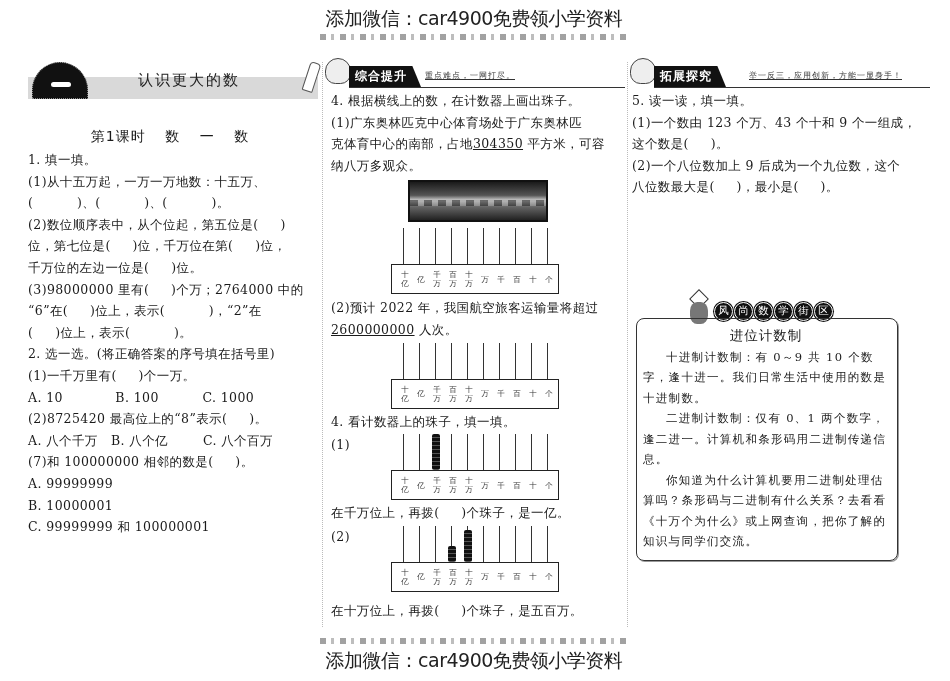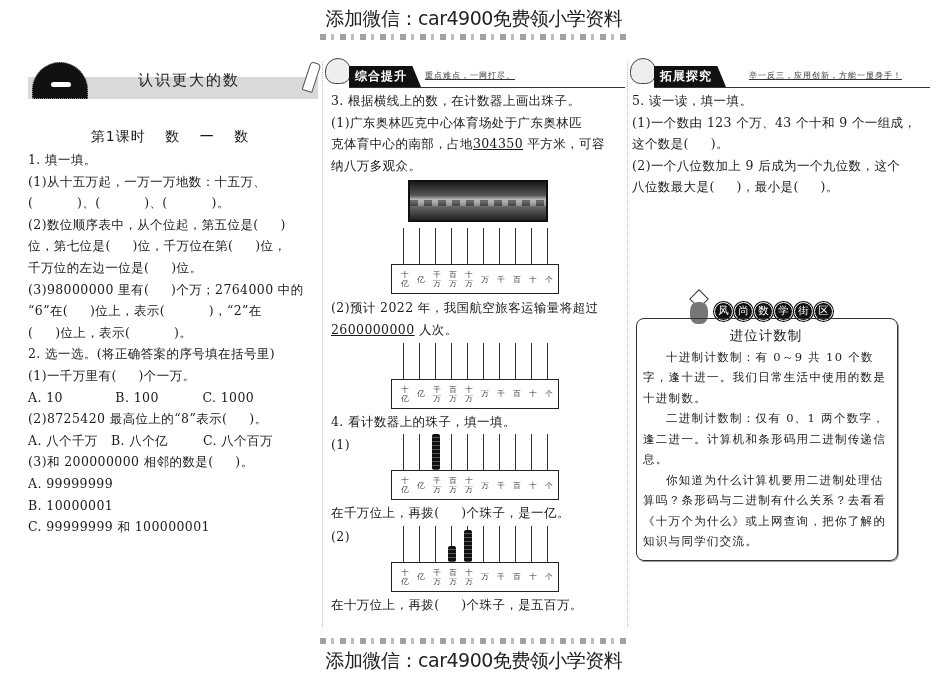--- a/index.html
+++ b/index.html
@@ -89,36 +89,36 @@
     <div class="txt">位，第七位是(     )位，千万位在第(     )位，</div>
     <div class="txt">千万位的左边一位是(     )位。</div>
     <div class="txt">(3)98000000 里有(     )个万；2764000 中的</div>
     <div class="txt">“6”在(     )位上，表示(          )，“2”在</div>
     <div class="txt">(     )位上，表示(          )。</div>
     <div class="txt">2. 选一选。(将正确答案的序号填在括号里)</div>
     <div class="txt">(1)一千万里有(     )个一万。</div>
     <div class="txt">A. 10            B. 100          C. 1000</div>
     <div class="txt">(2)8725420 最高位上的“8”表示(     )。</div>
     <div class="txt">A. 八个千万   B. 八个亿        C. 八个百万</div>
-    <div class="txt">(3)和 200000000 相邻的数是(     )。</div>
+    <div class="txt">(7)和 100000000 相邻的数是(     )。</div>
     <div class="txt">A. 99999999</div>
     <div class="txt">B. 10000001</div>
     <div class="txt">C. 99999999 和 100000001</div>
   </div>
 </div>
 
 <div class="col col-mid">
   <div class="sec-head" style="margin-top:6px;">
     <div class="mascot"></div>
     <div class="label">综合提升</div>
     <div class="motto" style="left:100px;">重点难点，一网打尽。</div>
     <div class="rule"></div>
   </div>
   <div style="padding-left:6px;margin-top:2px;">
-    <div class="txt">3. 根据横线上的数，在计数器上画出珠子。</div>
+    <div class="txt">4. 根据横线上的数，在计数器上画出珠子。</div>
     <div class="txt">(1)广东奥林匹克中心体育场处于广东奥林匹</div>
     <div class="txt"><span>克体育中心的南部，占地</span><span class="u">304350</span><span> 平方米，可容</span></div>
     <div class="txt">纳八万多观众。</div>
     <div class="photo"></div>
     <div class="abacus" id="ab1">
         <div class="rods">
           <div class="rod" style="left: 12px;"></div>
           <div class="rod" style="left: 28px;"></div>
           <div class="rod" style="left: 44px;"></div>
           <div class="rod" style="left: 60px;"></div>
@@ -228,21 +228,21 @@
             <div class="cell">百<br>万</div>
             <div class="cell">十<br>万</div>
             <div class="cell">万</div>
             <div class="cell">千</div>
             <div class="cell">百</div>
             <div class="cell">十</div>
             <div class="cell">个</div>
           </div>
         </div>
     </div>
-    <div class="txt" style="margin-top:2px;">在十万位上，再拨(     )个珠子，是五百万。</div>
+    <div class="txt" style="margin-top:8px;">在十万位上，再拨(     )个珠子，是五百万。</div>
   </div>
 </div>
 
 <div class="col col-right">
   <div class="sec-head" style="margin-top:6px;">
     <div class="mascot"></div>
     <div class="label">拓展探究</div>
     <div class="motto" style="left:119px;">举一反三，应用创新，方能一显身手！</div>
     <div class="rule"></div>
   </div>

